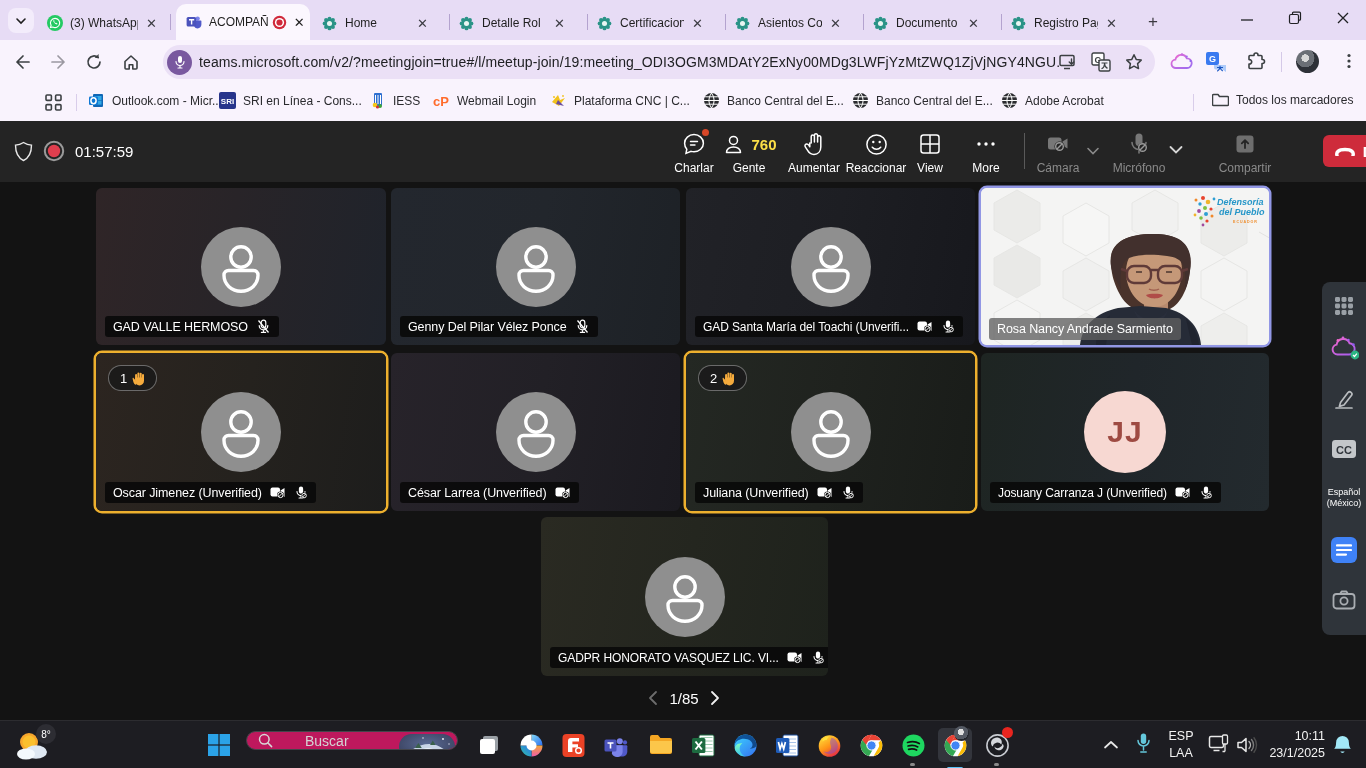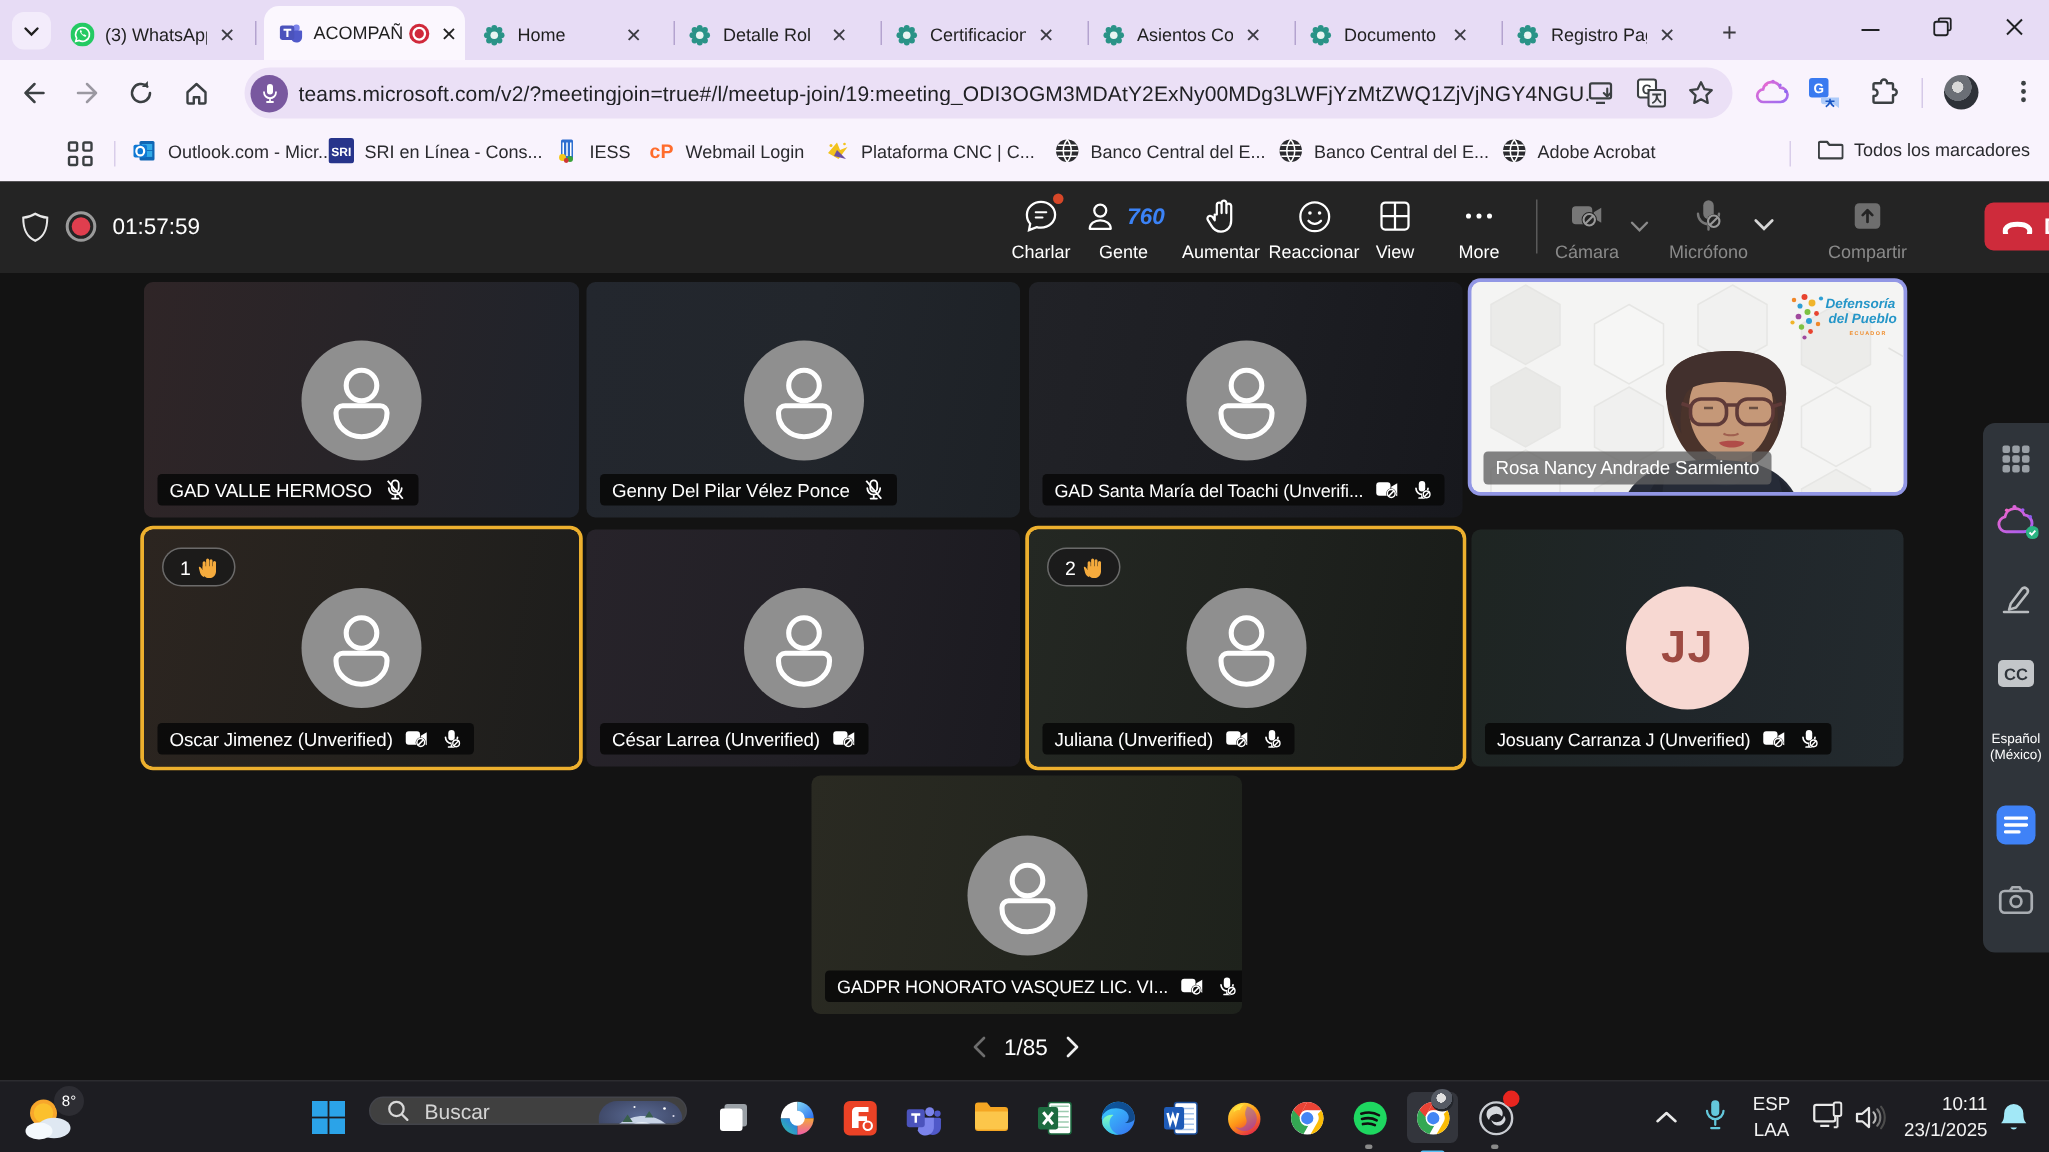--- a/index.html
+++ b/index.html
@@ -396,21 +396,21 @@
         <div style="position:absolute;right:-2px;top:-1px;width:7px;height:7px;border-radius:50%;background:#d74728;"></div>
       </div>
       <div class="lb">Charlar</div>
     </div>
     <div class="tbtn" style="left:712px;width:74px;">
       <div class="ic" style="display:flex;align-items:center;gap:5px;">
         <svg width="25" height="25" viewBox="0 0 25 25">
             <circle cx="12.5" cy="8.4" r="4" fill="none" stroke="#fff" stroke-width="1.5"></circle>
             <path d="M5.5 20.5c0-3.3 3.1-5.6 7-5.6s7 2.3 7 5.6z" fill="none" stroke="#fff" stroke-width="1.5" stroke-linejoin="round"></path>
           </svg>
-        <span style="font-size:15px;font-weight:bold;color:#3b82f6;font-style:italic;">760</span>
+        <span style="font-size:15px;font-weight:bold;color:#fde047;">760</span>
       </div>
       <div class="lb">Gente</div>
     </div>
     <div class="tbtn" style="left:781px;width:66px;">
       <div class="ic">
         <svg width="24" height="25" viewBox="0 0 24 25">
             <path d="M9.2 11V4.6a1.6 1.6 0 0 1 3.2 0V10m0-5.4V3.4a1.6 1.6 0 0 1 3.2 0V10m0-4.6a1.6 1.6 0 0 1 3.2 0V15c0 4.4-2.8 7.4-6.8 7.4-3.2 0-4.9-1.3-6.4-4L3.3 14.8c-.8-1.3-.1-2.7 1.2-2.9.9-.1 1.7.3 2.3 1.3l1 1.6V11" fill="none" stroke="#fff" stroke-width="1.5" stroke-linecap="round" stroke-linejoin="round"></path>
           </svg>
       </div>
       <div class="lb">Aumentar</div>
@@ -549,21 +549,21 @@
       <svg width="14" height="15" viewBox="0 0 15 15">
           <rect x="5.2" y="1.2" width="4.6" height="7.6" rx="2.3" fill="#fff"></rect>
           <path d="M3.2 6.5a4.3 4.3 0 0 0 8.6 0M7.5 11v2.2M5.4 13.4h4.2" stroke="#fff" stroke-width="1.2" fill="none" stroke-linecap="round"></path>
           <circle cx="10.8" cy="10.8" r="3.2" fill="#0a0a0a"></circle>
           <circle cx="10.8" cy="10.8" r="2.4" fill="none" stroke="#fff" stroke-width="1"></circle>
           <path d="M9 12.6l3.6-3.6" stroke="#fff" stroke-width="1"></path>
         </svg>
     </div>
   </div>
 
-  <div class="tile bbord" style="left:981px;top:188px;width:288px;height:140px;background:#f2f2f2;">
+  <div class="tile bbord" style="left:981px;top:188px;width:288px;height:157px;background:#f2f2f2;">
     <svg width="288" height="157" viewBox="0 0 288 157">
       <rect width="288" height="157" fill="#f4f4f3"></rect>
       <g stroke="#e6e6e4" stroke-width="1" fill="none">
         <path d="M36 2l23 13v27l-23 13-23-13V15z" fill="#ebebe9"></path>
         <path d="M105 15l23 13v27l-23 13-23-13V28z" fill="#f6f6f5"></path>
         <path d="M36 57l23 13v27L36 110 13 97V70z" fill="#e9e9e7"></path>
         <path d="M105 70l23 13v27l-23 13-23-13V83z" fill="#f0f0ef"></path>
         <path d="M36 112l23 13v27l-23 13-23-13v-27z" fill="#f5f5f4"></path>
         <path d="M105 125l23 13v19H82v-19z" fill="#ededeb"></path>
         <path d="M174 2l23 13v27l-23 13-23-13V15z" fill="#f1f1f0"></path>
@@ -848,21 +848,21 @@
 
     <div class="tkic" style="left:202px;">
       <svg width="24" height="24" viewBox="0 0 24 24">
           <rect x="1" y="1" width="10.4" height="10.4" fill="#2ba3e8"></rect>
           <rect x="12.6" y="1" width="10.4" height="10.4" fill="#2ba3e8"></rect>
           <rect x="1" y="12.6" width="10.4" height="10.4" fill="#2ba3e8"></rect>
           <rect x="12.6" y="12.6" width="10.4" height="10.4" fill="#2ba3e8"></rect>
         </svg>
     </div>
 
-    <div class="abs" style="left:246px;top:10px;width:212px;height:19px;background:#404040;border:1px solid #43444a;border-radius:15px;display:flex;align-items:center;overflow:hidden;">
+    <div class="abs" style="left:246px;top:10px;width:212px;height:19px;background:#be185d;border:1px solid #43444a;border-radius:15px;display:flex;align-items:center;overflow:hidden;gap:22px;">
       <svg style="margin-left:11px;" width="15" height="15" viewBox="0 0 15 15">
           <circle cx="6.3" cy="6.3" r="4.8" fill="none" stroke="#d8d8d8" stroke-width="1.5"></circle>
           <path d="M10 10l3.6 3.6" stroke="#d8d8d8" stroke-width="1.5" stroke-linecap="round"></path>
         </svg>
       <span style="margin-left:10px;font-size:14px;color:#d4d4d4;">Buscar</span>
       <svg class="abs" style="right:2px;top:2px;" width="56" height="25" viewBox="0 0 56 25">
           <defs>
             <radialGradient id="wsky" cx="0.5" cy="0.4" r="0.9">
               <stop offset="0" stop-color="#5a6a94"></stop>
               <stop offset="0.7" stop-color="#39415e"></stop>

